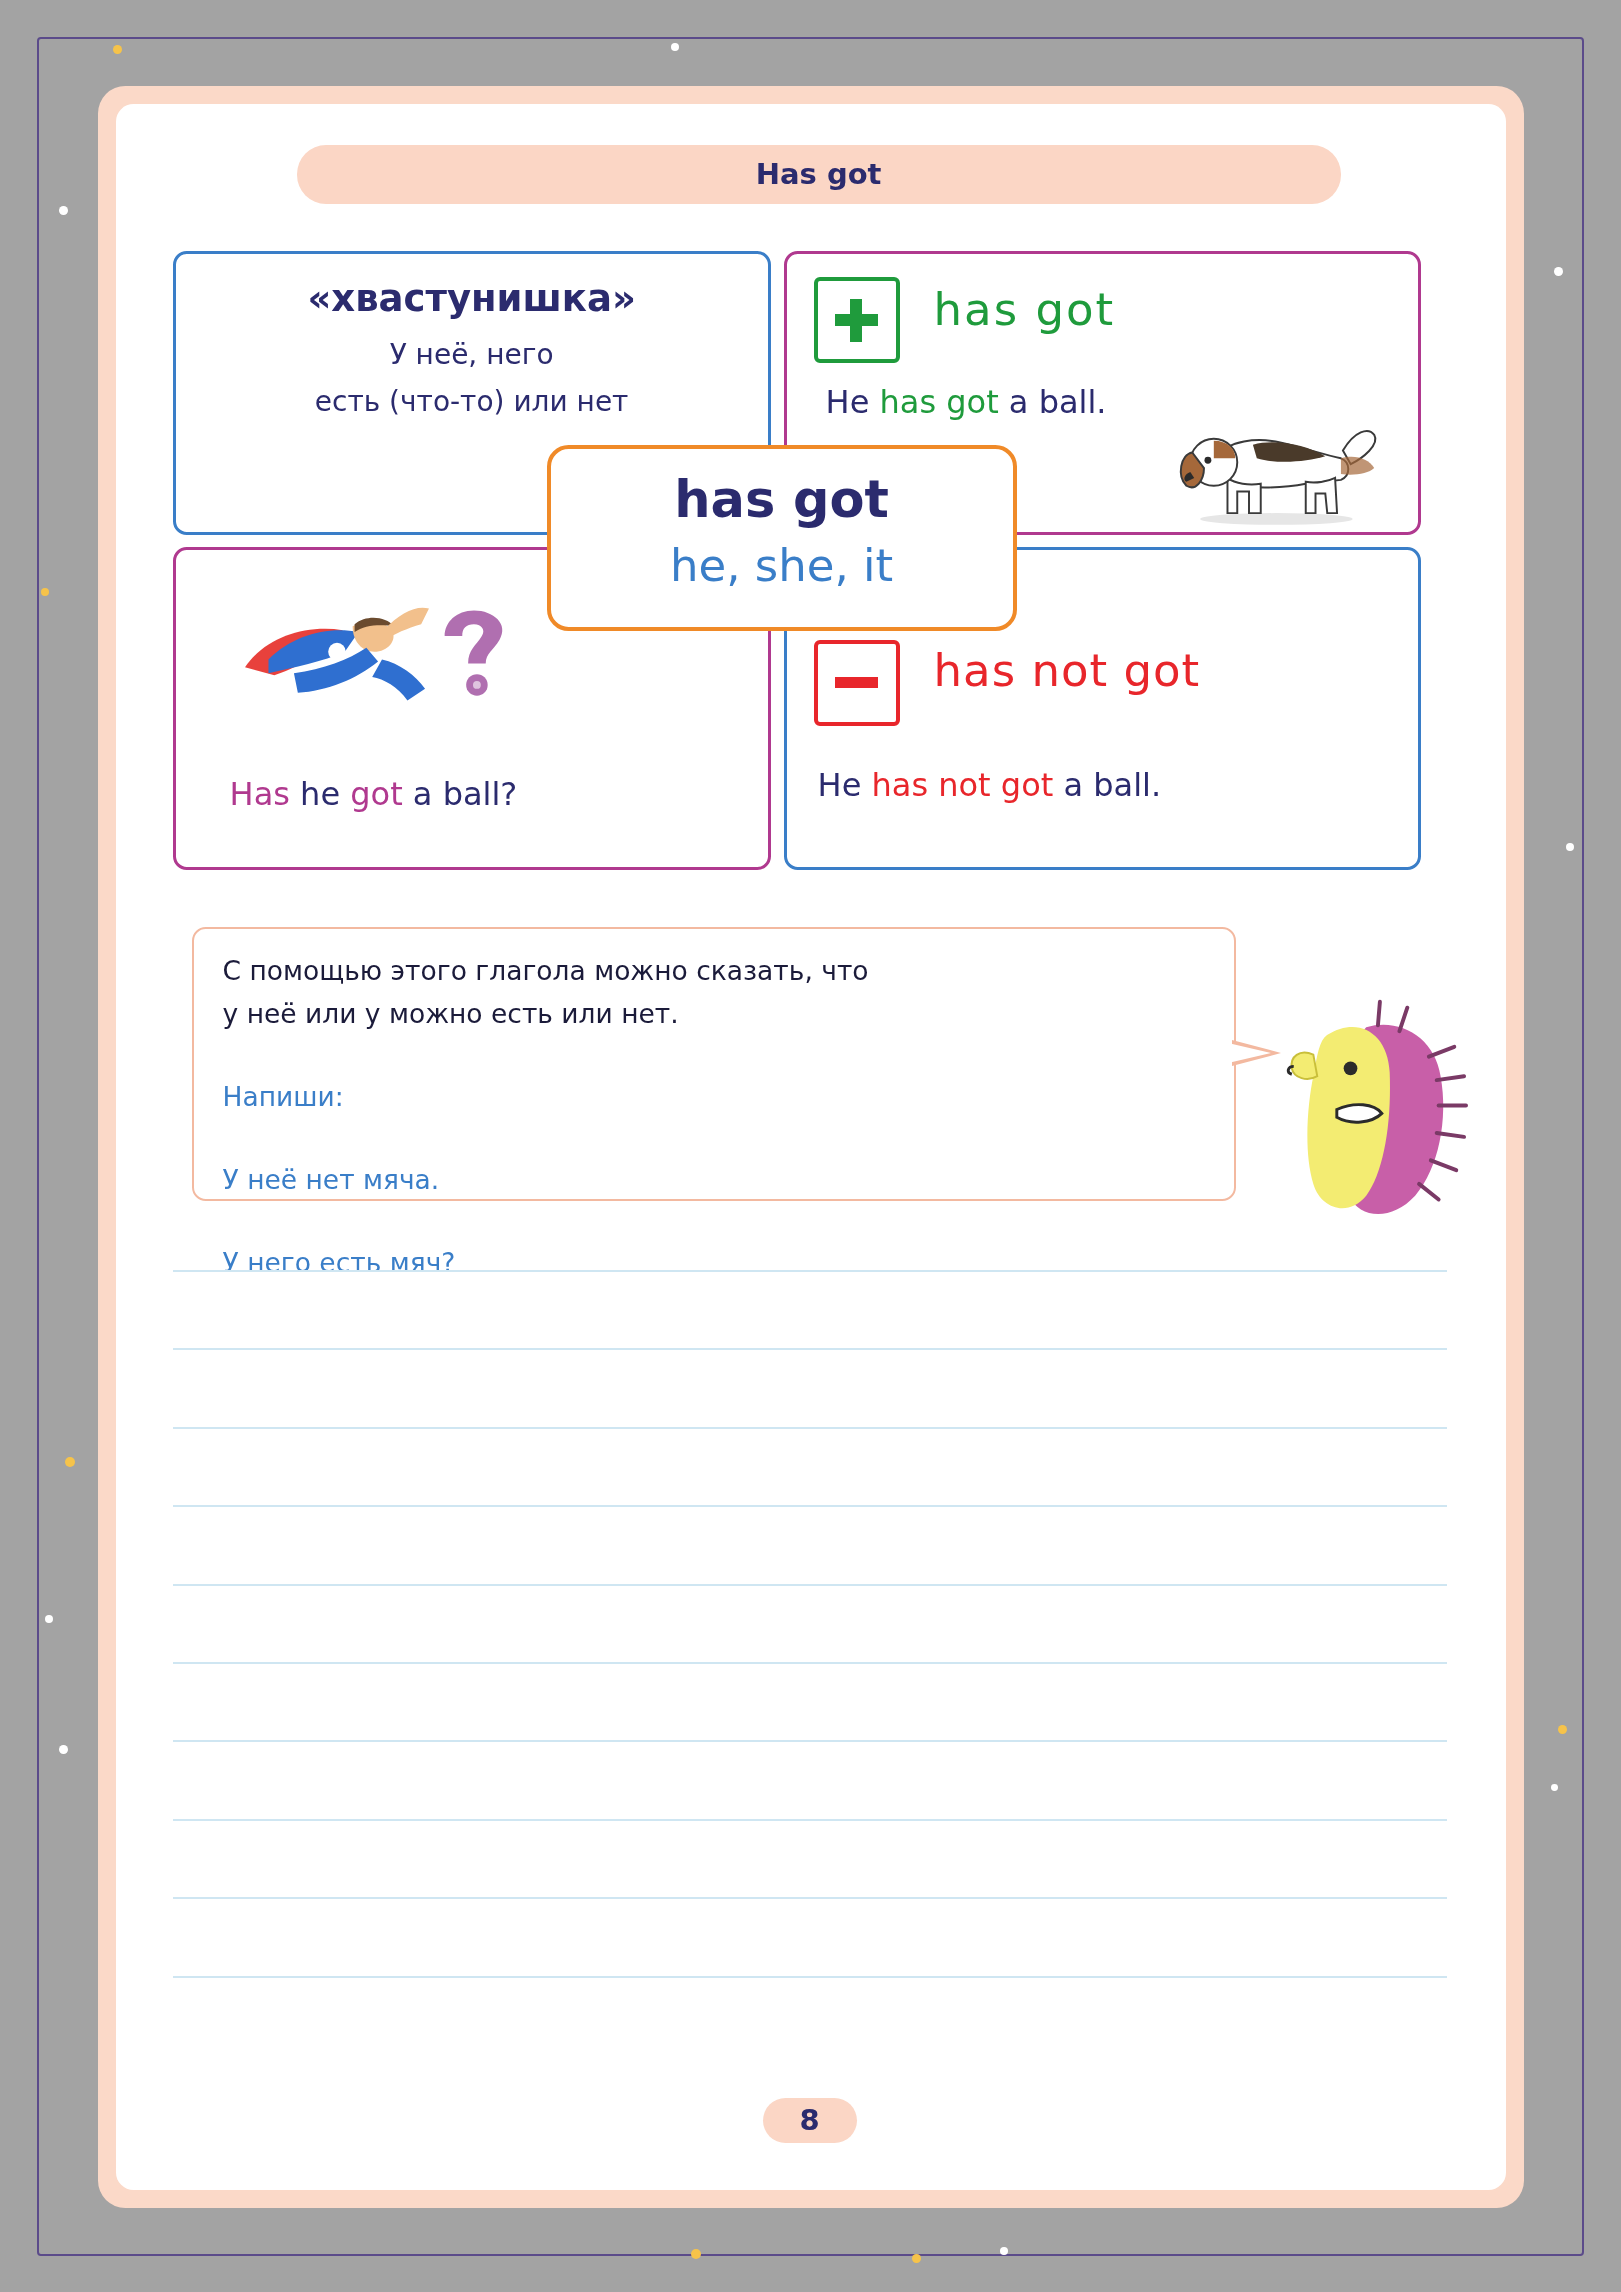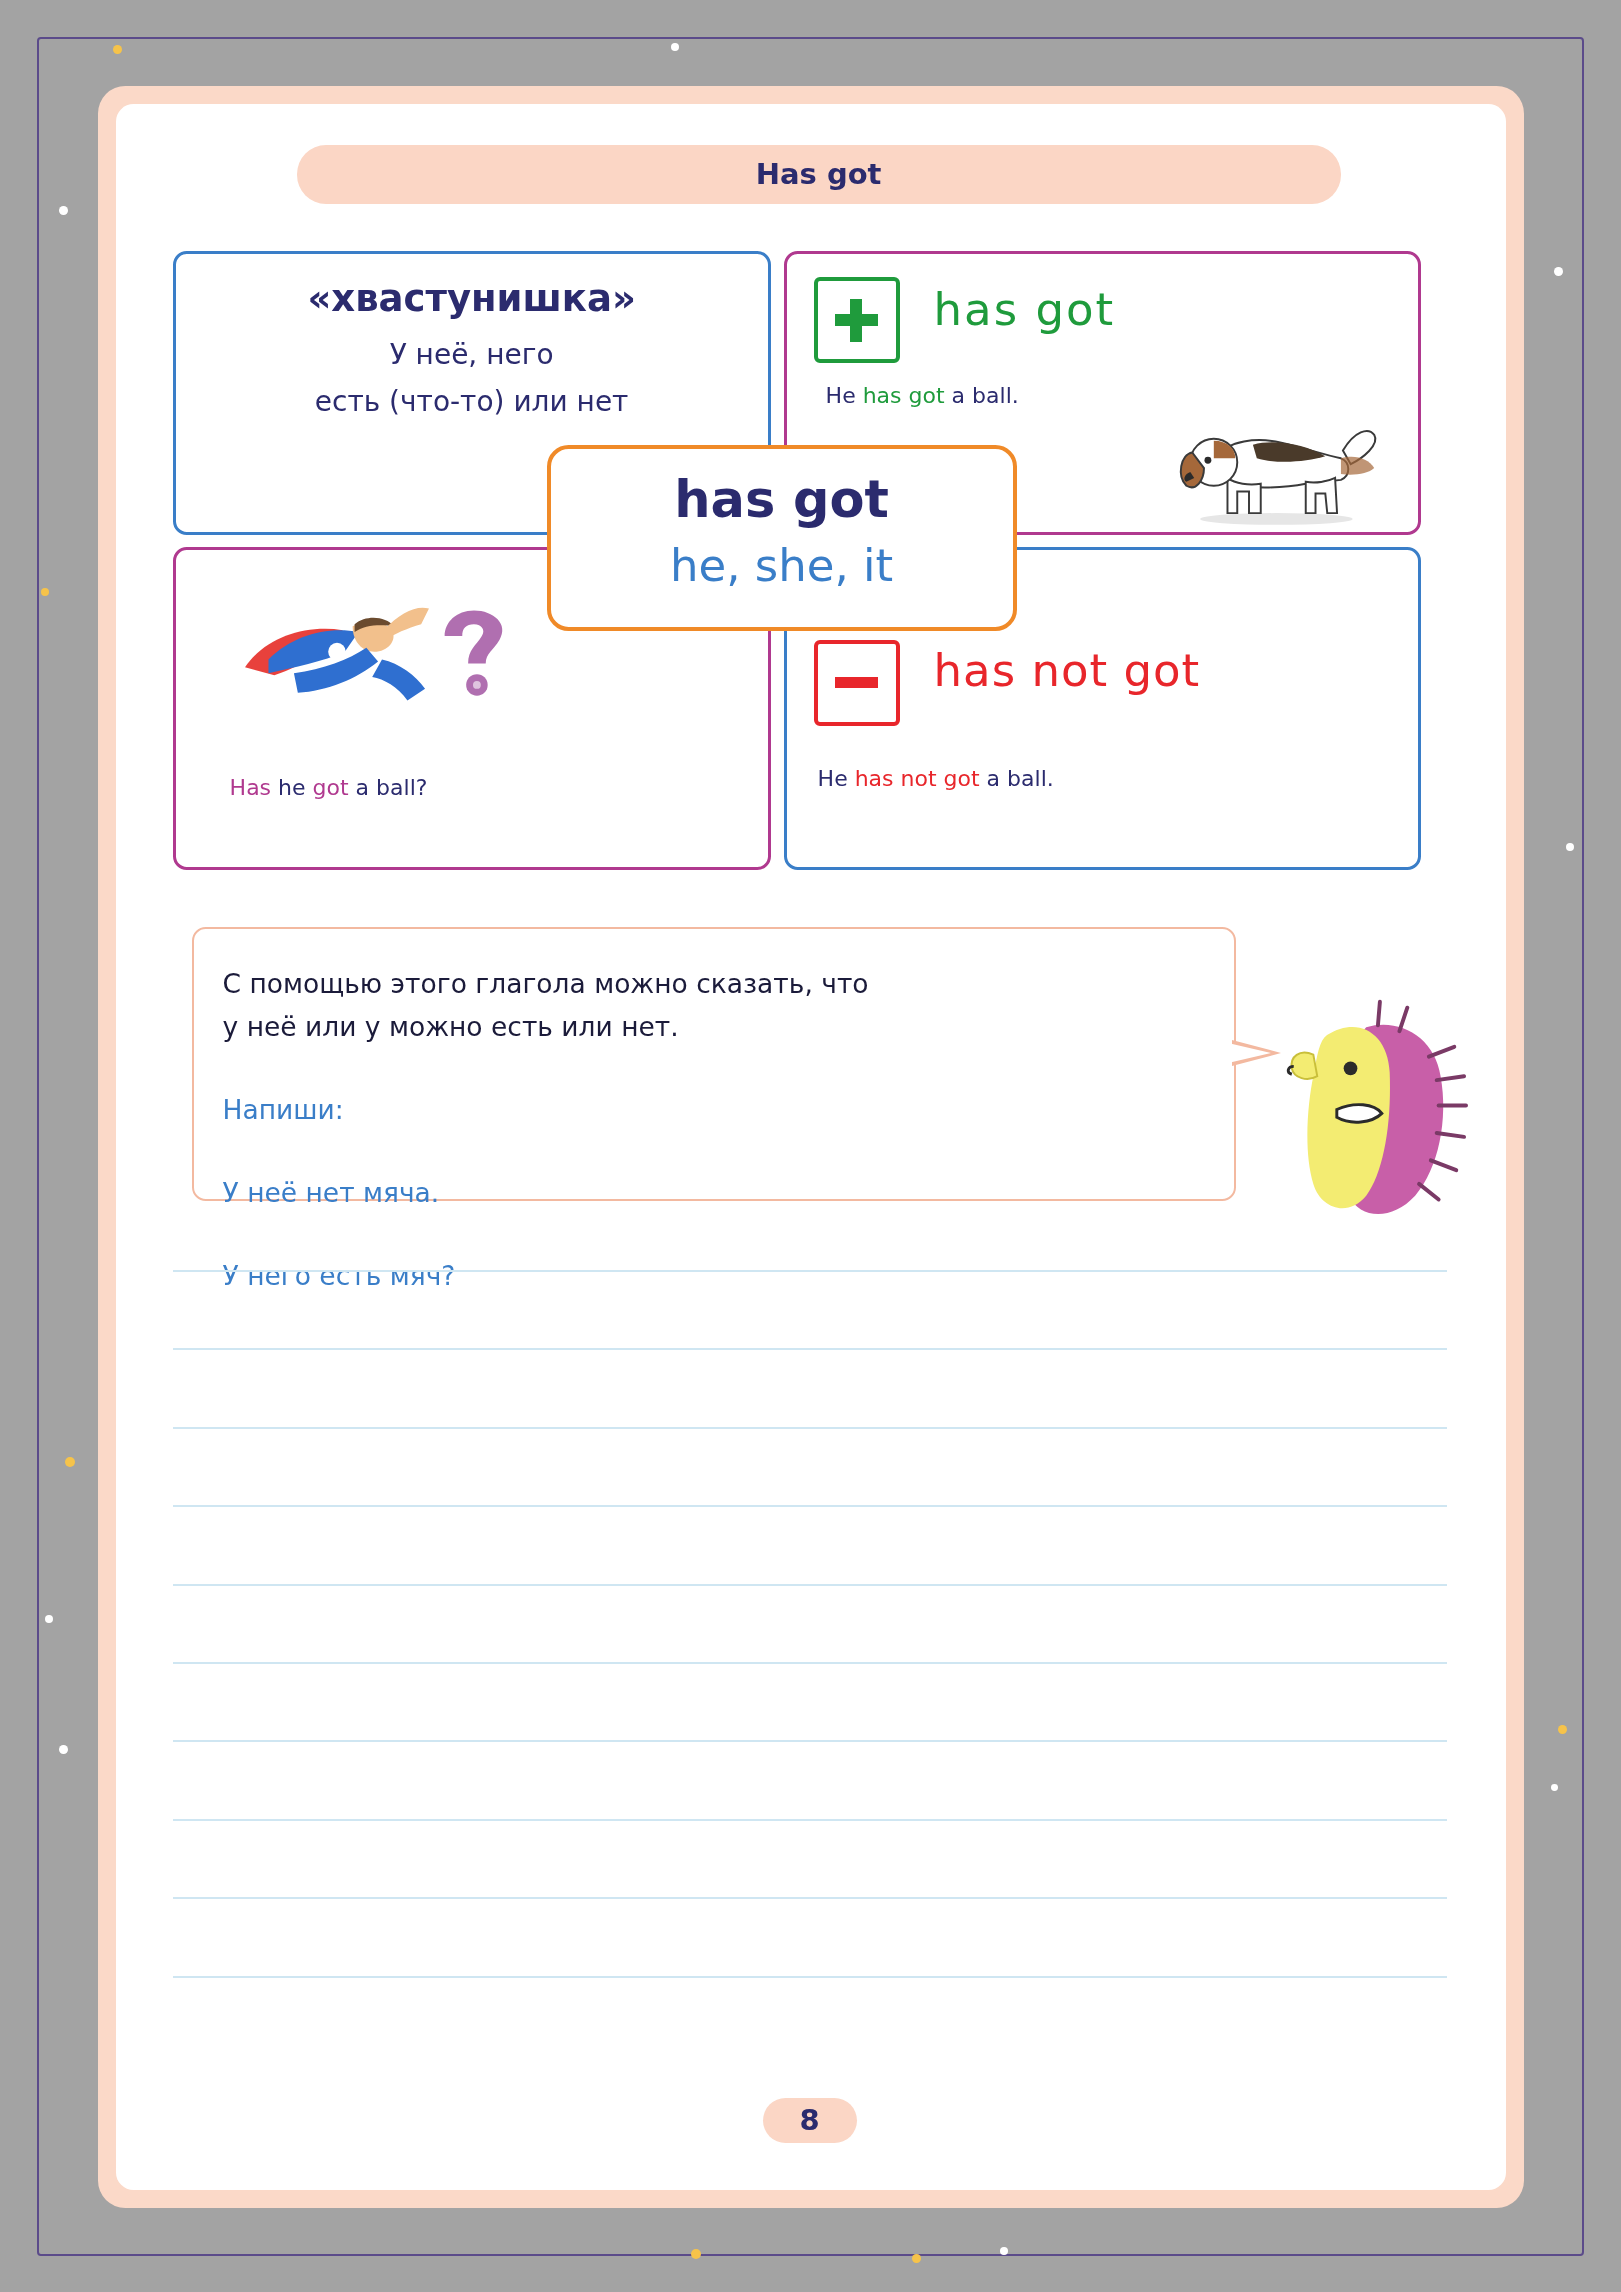--- a/index.html
+++ b/index.html
@@ -173,21 +173,21 @@
   .card-headline {
     position: absolute;
     font-size: 45px;
     font-family: "DejaVu Sans", sans-serif;
   }
   .tr-headline { left: 147px; top: 29px; color: #1f9b3c; letter-spacing: 2px; }
   .br-headline { left: 147px; top: 94px; color: #e8262b; letter-spacing: 1px; }
 
   .sentence {
     position: absolute;
-    font-size: 22px;
+    font-size: 32px;
     color: #2b2b6e;
     font-family: "DejaVu Sans", sans-serif;
     white-space: nowrap;
   }
   .tr-sentence { left: 39px; top: 129px; }
   .br-sentence { left: 31px; top: 216px; }
   .bl-sentence { left: 54px; top: 225px; }
 
   .hl-green { color: #1f9b3c; }
   .hl-red { color: #e8262b; }
@@ -224,21 +224,21 @@
 
   
   .note-box {
     position: absolute;
     left: 76px; top: 823px;
     width: 1044px; height: 274px;
     border: 2.9px solid #f3b9a0;
     border-radius: 13.7px;
     background: #ffffff;
     box-sizing: border-box;
-    padding: 33px 29px;
+    padding: 20px 29px;
   }
   .note-line {
     font-size: 26.5px;
     color: #1b1b3a;
     line-height: 43px;
     font-family: "DejaVu Sans", sans-serif;
   }
   .note-line.blue { color: #3a7ec8; margin-top: 40px; }
 
   .note-tail {

